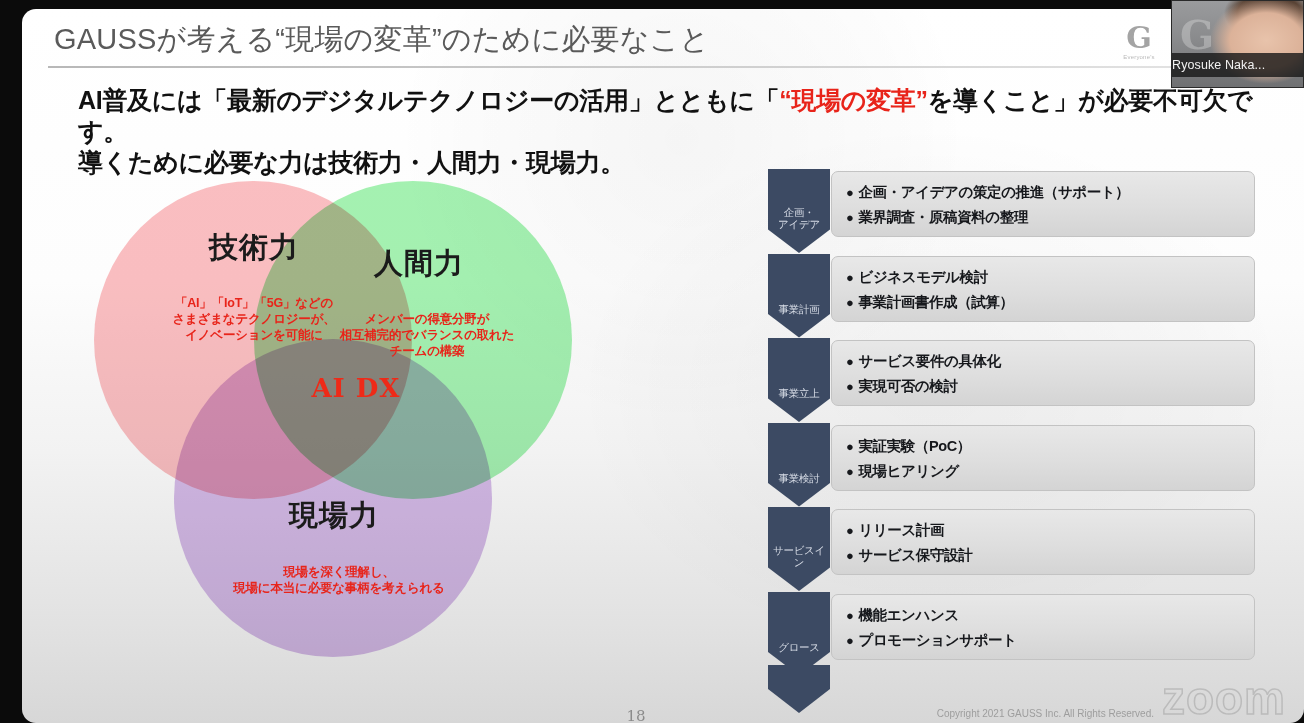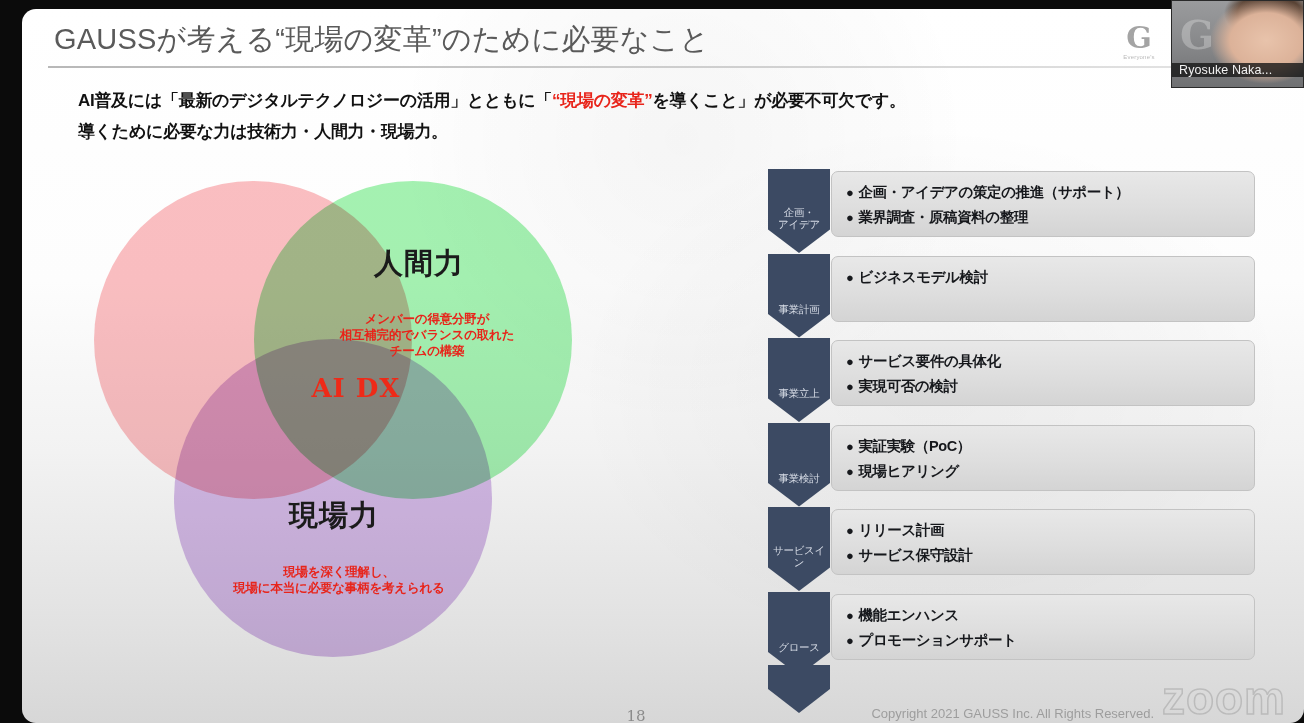--- a/index.html
+++ b/index.html
@@ -97,21 +97,21 @@
     letter-spacing: 0.2px;
   }
 
   
   #lead {
     position: absolute;
     left: 56px;
     top: 76px;
     width: 1190px;
     font-weight: 700;
-    font-size: 17px;
+    font-size: 25px;
     line-height: 31px;
     color: #111111;
     letter-spacing: -0.3px;
   }
   #lead .hl { color: #e8241a; }
 
   
   #venn {
     position: absolute;
     left: 52px;
@@ -258,21 +258,21 @@
     font-weight: 700;
     color: transparent;
     -webkit-text-stroke: 1.5px rgba(120,120,120,0.30);
     letter-spacing: 1px;
     font-family: Liberation Sans, sans-serif;
   }
   #copyright {
     position: absolute;
     right: 150px;
     bottom: 4px;
-    font-size: 13px;
+    font-size: 10px;
     line-height: 10px;
     color: rgba(110,110,110,0.55);
     white-space: nowrap;
   }
 
   
   #video-tile {
     position: absolute;
     left: 1171px;
     top: 0;
@@ -298,25 +298,24 @@
     line-height: 40px;
     color: rgba(235,235,235,0.32);
     font-weight: 700;
     font-family: "DejaVu Serif", serif;
   }
   #video-name-bar {
     position: absolute;
     left: 0;
     bottom: 10px;
     width: 133px;
-    height: 14px;
+    height: 24px;
     background: rgba(22,22,22,0.80);
     display: flex;
     align-items: center;
-    padding-left: 7px;
   }
   #video-name {
     color: #f2f2f2;
     font-size: 12.5px;
     line-height: 14px;
     letter-spacing: 0.1px;
     white-space: nowrap;
     overflow: hidden;
   }
 </style>
@@ -342,20 +341,22 @@
     <div id="lead">
       <div><span>AI普及には「最新のデジタルテクノロジーの活用」とともに「</span><span class="hl">“現場の変革”</span><span>を導くこと」が必要不可欠です。</span></div>
       <div>導くために必要な力は技術力・人間力・現場力。</div>
     </div>
 
     <div id="venn">
       <div class="circle tech"></div>
       <div class="circle human"></div>
       <div class="circle field"></div>
 
+      <div class="venn-label" id="lbl-tech">技術力</div>
+      <div class="venn-desc" id="desc-tech">「AI」「IoT」「5G」などの<br>さまざまなテクノロジーが、<br>イノベーションを可能に</div>
 
       <div class="venn-label" id="lbl-human">人間力</div>
       <div class="venn-desc" id="desc-human">メンバーの得意分野が<br>相互補完的でバランスの取れた<br>チームの構築</div>
 
       <div class="venn-label" id="lbl-field">現場力</div>
       <div class="venn-desc" id="desc-field">現場を深く理解し、<br>現場に本当に必要な事柄を考えられる</div>
 
       <div id="aidx">AI DX</div>
     </div>
 
@@ -368,20 +369,21 @@
             <div class="flow-item"><span class="bullet">●</span>企画・アイデアの策定の推進（サポート）</div>
             <div class="flow-item"><span class="bullet">●</span>業界調査・原稿資料の整理</div>
           </div>
         </div>
         <div class="flow-row" style="top: 84.5px;">
           <div class="chevron" style="background: rgb(60, 74, 99);">
             <div class="chevron-label">事業計画</div>
           </div>
           <div class="flow-box">
             <div class="flow-item"><span class="bullet">●</span>ビジネスモデル検討</div>
+            <div class="flow-item"><span class="bullet">●</span>事業計画書作成（試算）</div>
           </div>
         </div>
         <div class="flow-row" style="top: 169px;">
           <div class="chevron" style="background: rgb(60, 74, 99);">
             <div class="chevron-label">事業立上</div>
           </div>
           <div class="flow-box">
             <div class="flow-item"><span class="bullet">●</span>サービス要件の具体化</div>
             <div class="flow-item"><span class="bullet">●</span>実現可否の検討</div>
           </div>

